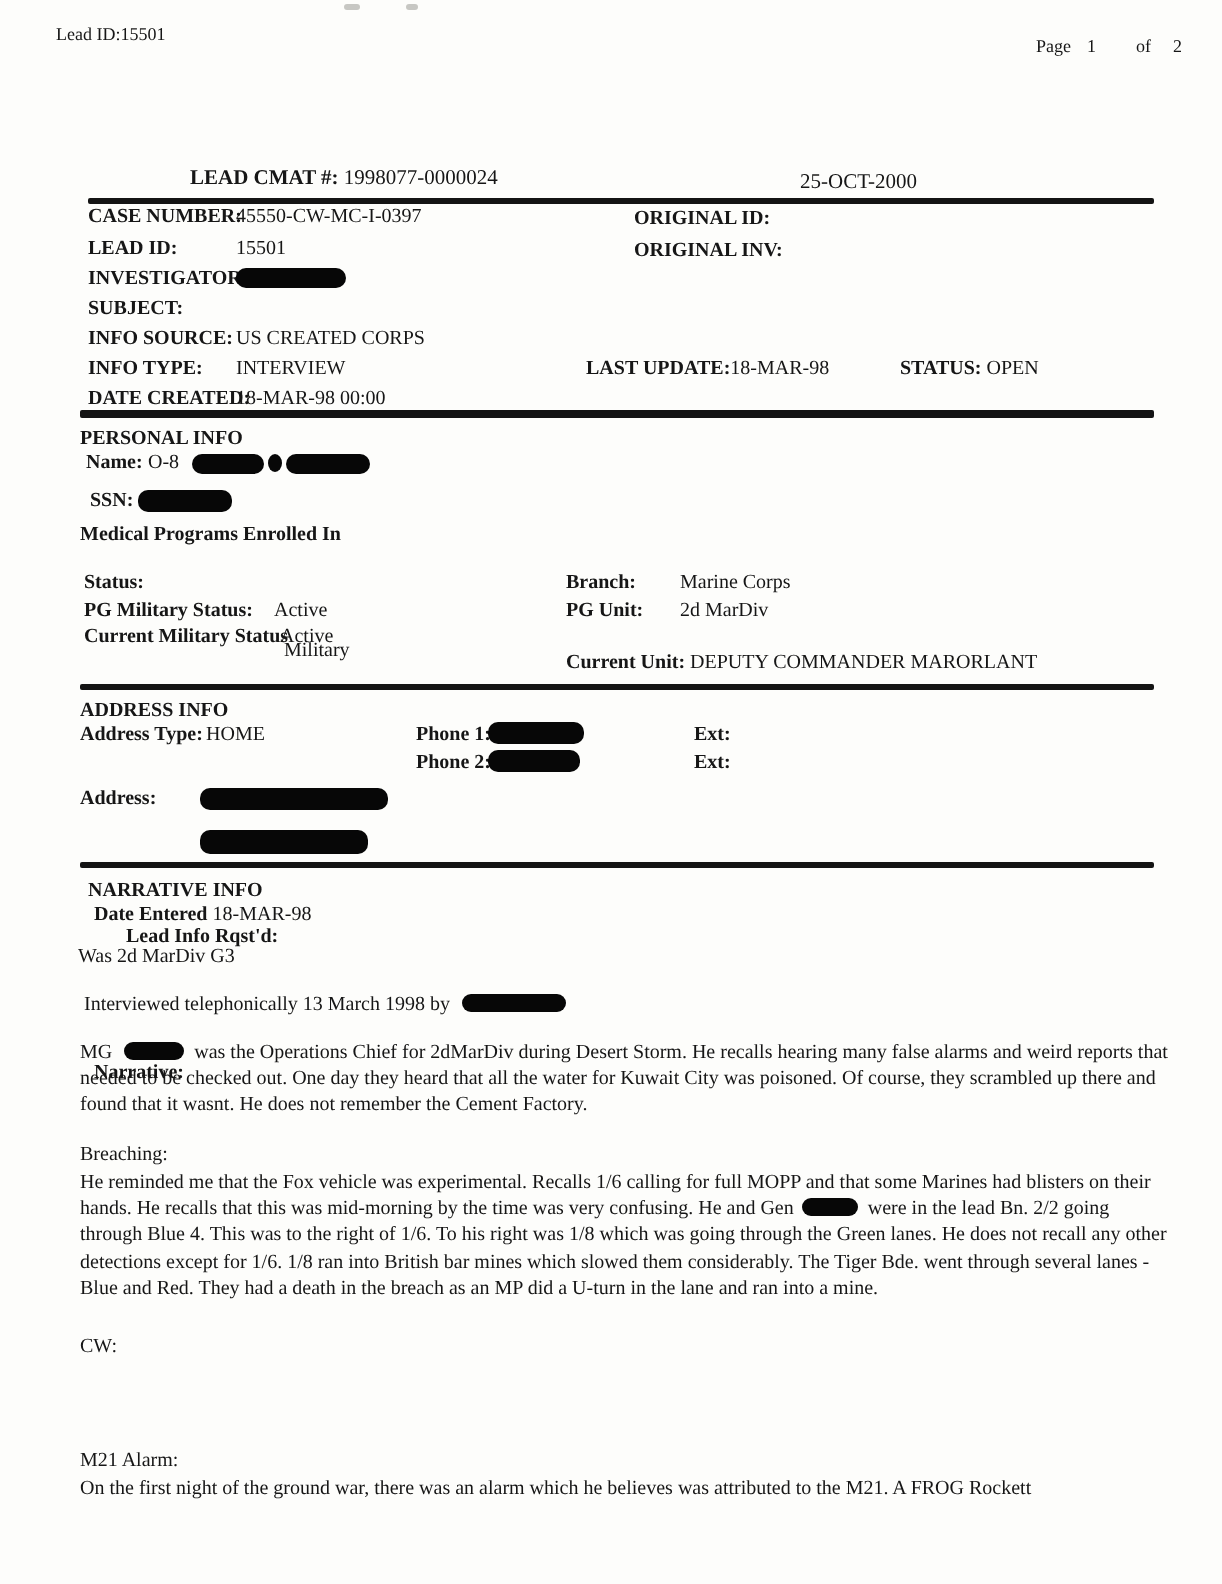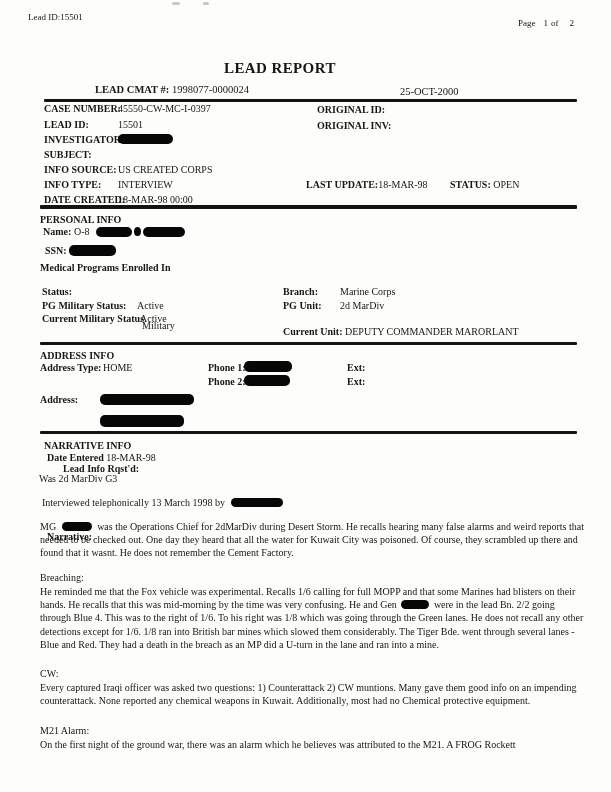--- a/index.html
+++ b/index.html
@@ -12,38 +12,37 @@
   .abs{position:absolute;white-space:nowrap;}
   .b{font-weight:bold;}
   .rule{position:absolute;background:#141414;border-radius:1px;}
   .bar{position:absolute;background:#070707;border-radius:5px;}
   .rbar{display:inline-block;background:#070707;border-radius:5px;height:9px;vertical-align:-1px;}
   .dot{position:absolute;background:#070707;border-radius:50%;}
   .para{position:absolute;white-space:normal;width:548px;line-height:13.2px;}
   .hdr{font-size:9px;}
   .title{font-size:15px;font-weight:bold;letter-spacing:.4px;}
   .small-gap{margin-left:8px;}
-  .tiny-gap{margin-left:3px;}
+  .tiny-gap{margin-left:20px;}
   .wide-gap{margin-left:11px;}
   .artifact{position:absolute;background:#9a9a96;opacity:.55;border-radius:2px;}
 </style>
 </head>
 <body>
 
 <div class="page">
 
   <div class="artifact" style="left:172px;top:2px;width:8px;height:3px;"></div>
   <div class="artifact" style="left:203px;top:2px;width:6px;height:3px;"></div>
 
   <div class="abs hdr" style="left:28px;top:12px;">Lead ID:15501</div>
   <div class="abs hdr" style="left:518px;top:18px;">
     <span>Page</span><span class="small-gap">1</span><span class="tiny-gap">of</span><span class="wide-gap">2</span>
   </div>
 
-  <div class="abs title" style="left:224px;top:59px;">LEAD REPORT</div>
 
   <div class="abs" style="left:95px;top:84px;font-size:10.5px;">
     <span class="b">LEAD CMAT #:</span>
     <span>1998077-0000024</span>
   </div>
   <div class="abs" style="left:400px;top:86px;font-size:10.5px;">25-OCT-2000</div>
   <div class="rule" style="left:44px;top:99px;width:533px;height:3px;"></div>
 
   <div class="abs b" style="left:44px;top:103px;">CASE NUMBER:</div>
   <div class="abs" style="left:118px;top:103px;">45550-CW-MC-I-0397</div>
@@ -56,21 +55,21 @@
   <div class="abs b" style="left:44px;top:134px;">INVESTIGATOR:</div>
   <div class="bar" style="left:118px;top:134px;width:55px;height:10px;"></div>
 
   <div class="abs b" style="left:44px;top:149px;">SUBJECT:</div>
 
   <div class="abs b" style="left:44px;top:164px;">INFO SOURCE:</div>
   <div class="abs" style="left:118px;top:164px;">US CREATED CORPS</div>
 
   <div class="abs b" style="left:44px;top:179px;">INFO TYPE:</div>
   <div class="abs" style="left:118px;top:179px;">INTERVIEW</div>
-  <div class="abs" style="left:293px;top:179px;margin-left:13px;">
+  <div class="abs" style="left:293px;top:179px;">
     <span class="b">LAST UPDATE:</span><span>18-MAR-98</span>
   </div>
   <div class="abs" style="left:450px;top:179px;">
     <span class="b">STATUS:</span>
     <span>OPEN</span>
   </div>
 
   <div class="abs b" style="left:44px;top:194px;">DATE CREATED:</div>
   <div class="abs" style="left:118px;top:194px;">18-MAR-98 00:00</div>
 
@@ -149,18 +148,17 @@
   </div>
 
   <div class="abs" style="left:40px;top:572px;">Breaching:</div>
   <div class="para" style="left:40px;top:585px;">
     <span>He reminded me that the Fox vehicle was experimental.  Recalls 1/6 calling for full MOPP and that some Marines had blisters on their hands.  He recalls that this was mid-morning by the time was very confusing.  He and Gen</span>
     <span class="rbar" style="width:28px;margin:0 2px;"></span>
     <span>were in the lead Bn. 2/2 going through Blue 4.  This was to the right of 1/6.  To his right was 1/8 which was going through the Green lanes.  He does not recall any other detections except for 1/6.  1/8 ran into British bar mines which slowed them considerably.  The Tiger Bde. went through several lanes - Blue and Red.  They had a death in the breach as an MP did a U-turn in the lane and ran into a mine.</span>
   </div>
 
   <div class="abs" style="left:40px;top:668px;">CW:</div>
-  <div class="para" style="left:40px;top:681px;">Every captured Iraqi officer was asked two questions:  1) Counterattack 2) CW muntions.  Many gave them good info on an impending counterattack.  None reported any chemical weapons in Kuwait.  Additionally, most had no Chemical protective equipment.</div>
 
   <div class="abs" style="left:40px;top:725px;">M21 Alarm:</div>
   <div class="para" style="left:40px;top:738px;">On the first night of the ground war, there was an alarm which he believes was attributed to the M21.  A FROG Rockett</div>
 
 </div>
 
 </body></html>

